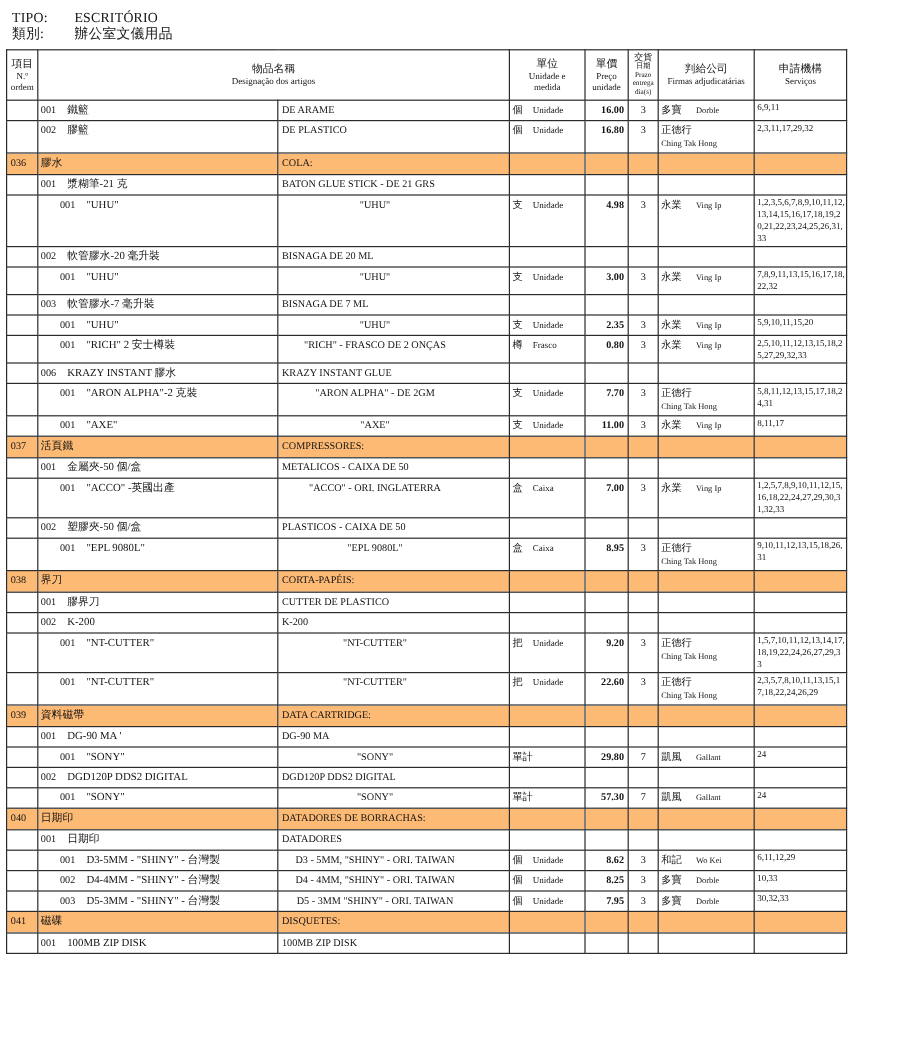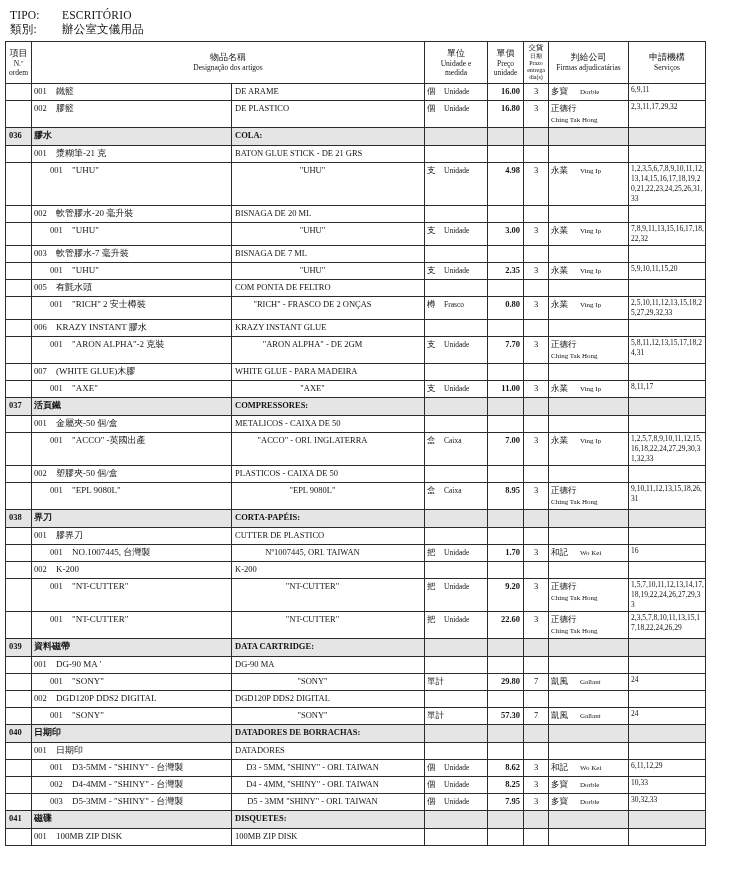--- a/index.html
+++ b/index.html
@@ -29,21 +29,21 @@
   .hcjk { font-size:9px; line-height:11px; }
   .hlat { font-size:7.5px; line-height:9px; }
   th.th-days .hcjk { font-size:7.5px; line-height:8.5px; }
   th.th-days .hlat { font-size:6px; line-height:7px; }
 
   tbody td {
     font-size:9px; line-height:11px;
     padding:2px 2px 1px 2px;
     height:17px;
   }
-  tr.section td { background:#e5e5e5; font-weight:bold; height:18px; }
+  tr.section td { background:#fdba74; font-weight:normal; height:18px; }
   td.c-no { padding-left:3px; font-size:8.5px; }
   td.c-cn .num { display:inline-block; width:22px; font-size:8.5px; }
   td.c-cn { white-space:nowrap; }
   tr.detail td.c-cn { padding-left:18px; }
   td.c-pt { font-size:8.5px; padding-left:3px; }
   tr.detail td.c-pt { text-align:center; padding-right:34px; }
   tr.section td.c-pt { text-align:left; }
   td.c-unit { display:table-cell; }
   td.c-unit .ucn { display:inline-block; min-width:17px; font-size:8.5px; }
   td.c-unit .upt { font-size:7.5px; }
@@ -202,30 +202,20 @@
         <tr class="detail">
           <td class="c-no"></td>
           <td class="c-cn"><span class="num">001</span><span class="cn-text">"UHU"</span></td>
           <td class="c-pt">"UHU"</td>
           <td class="c-unit"><span class="ucn">支</span><span class="upt">Unidade</span></td>
           <td class="c-price">2.35</td>
           <td class="c-days">3</td>
           <td class="c-firm"><span class="fcn">永業</span><span class="fpt">Ving Ip</span></td>
           <td class="c-svc">5,9,10,11,15,20</td>
         </tr>
-        <tr class="item">
-          <td class="c-no"></td>
-          <td class="c-cn"><span class="num">005</span><span class="cn-text">有氈水頭</span></td>
-          <td class="c-pt">COM PONTA DE FELTRO</td>
-          <td class="c-unit"></td>
-          <td class="c-price"></td>
-          <td class="c-days"></td>
-          <td class="c-firm"></td>
-          <td class="c-svc"></td>
-        </tr>
         <tr class="detail">
           <td class="c-no"></td>
           <td class="c-cn"><span class="num">001</span><span class="cn-text">"RICH" 2 安士樽裝</span></td>
           <td class="c-pt">"RICH" - FRASCO DE 2 ONÇAS</td>
           <td class="c-unit"><span class="ucn">樽</span><span class="upt">Frasco</span></td>
           <td class="c-price">0.80</td>
           <td class="c-days">3</td>
           <td class="c-firm"><span class="fcn">永業</span><span class="fpt">Ving Ip</span></td>
           <td class="c-svc">2,5,10,11,12,13,15,18,25,27,29,32,33</td>
         </tr>
@@ -242,30 +232,20 @@
         <tr class="detail">
           <td class="c-no"></td>
           <td class="c-cn"><span class="num">001</span><span class="cn-text">"ARON ALPHA"-2 克裝</span></td>
           <td class="c-pt">"ARON ALPHA" - DE 2GM</td>
           <td class="c-unit"><span class="ucn">支</span><span class="upt">Unidade</span></td>
           <td class="c-price">7.70</td>
           <td class="c-days">3</td>
           <td class="c-firm"><span class="fcn">正德行</span><span class="fpt">Ching Tak Hong</span></td>
           <td class="c-svc">5,8,11,12,13,15,17,18,24,31</td>
         </tr>
-        <tr class="item">
-          <td class="c-no"></td>
-          <td class="c-cn"><span class="num">007</span><span class="cn-text">(WHITE GLUE)木膠</span></td>
-          <td class="c-pt">WHITE GLUE - PARA MADEIRA</td>
-          <td class="c-unit"></td>
-          <td class="c-price"></td>
-          <td class="c-days"></td>
-          <td class="c-firm"></td>
-          <td class="c-svc"></td>
-        </tr>
         <tr class="detail">
           <td class="c-no"></td>
           <td class="c-cn"><span class="num">001</span><span class="cn-text">"AXE"</span></td>
           <td class="c-pt">"AXE"</td>
           <td class="c-unit"><span class="ucn">支</span><span class="upt">Unidade</span></td>
           <td class="c-price">11.00</td>
           <td class="c-days">3</td>
           <td class="c-firm"><span class="fcn">永業</span><span class="fpt">Ving Ip</span></td>
           <td class="c-svc">8,11,17</td>
         </tr>
@@ -331,30 +311,20 @@
         </tr>
         <tr class="item">
           <td class="c-no"></td>
           <td class="c-cn"><span class="num">001</span><span class="cn-text">膠界刀</span></td>
           <td class="c-pt">CUTTER DE PLASTICO</td>
           <td class="c-unit"></td>
           <td class="c-price"></td>
           <td class="c-days"></td>
           <td class="c-firm"></td>
           <td class="c-svc"></td>
-        </tr>
-        <tr class="detail">
-          <td class="c-no"></td>
-          <td class="c-cn"><span class="num">001</span><span class="cn-text">NO.1007445, 台灣製</span></td>
-          <td class="c-pt">Nº1007445, ORI. TAIWAN</td>
-          <td class="c-unit"><span class="ucn">把</span><span class="upt">Unidade</span></td>
-          <td class="c-price">1.70</td>
-          <td class="c-days">3</td>
-          <td class="c-firm"><span class="fcn">和記</span><span class="fpt">Wo Kei</span></td>
-          <td class="c-svc">16</td>
         </tr>
         <tr class="item">
           <td class="c-no"></td>
           <td class="c-cn"><span class="num">002</span><span class="cn-text">K-200</span></td>
           <td class="c-pt">K-200</td>
           <td class="c-unit"></td>
           <td class="c-price"></td>
           <td class="c-days"></td>
           <td class="c-firm"></td>
           <td class="c-svc"></td>

